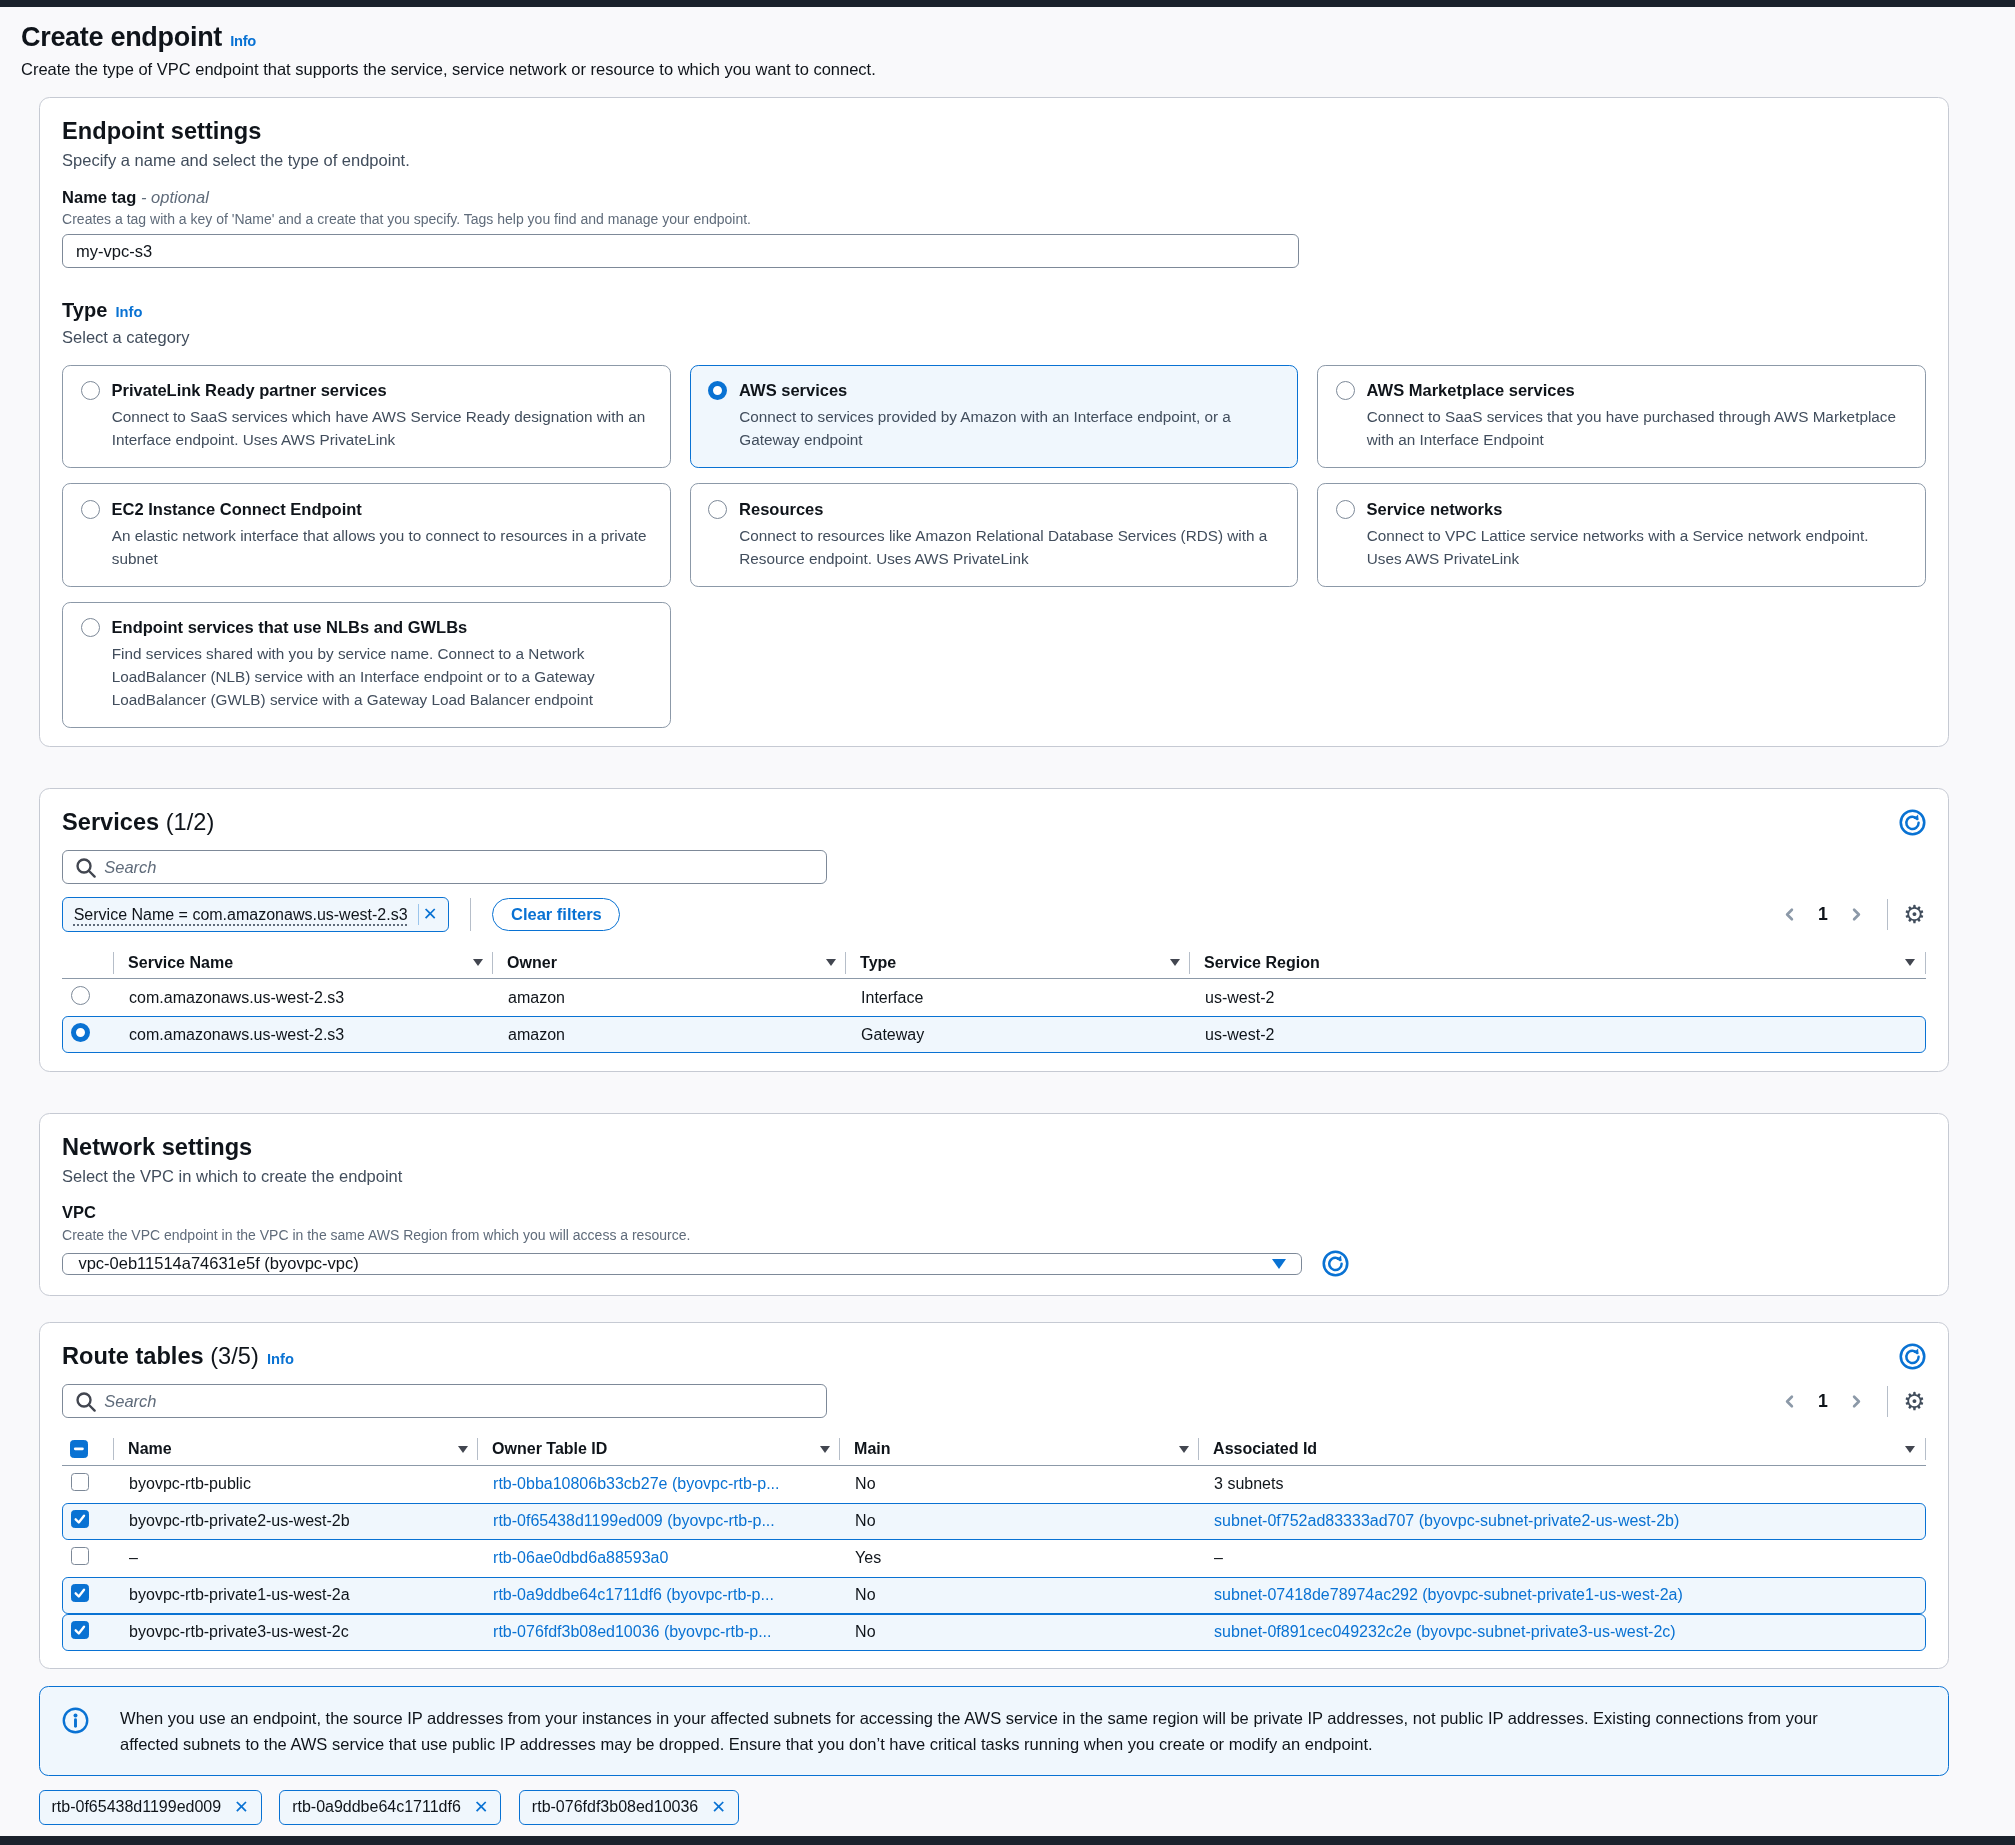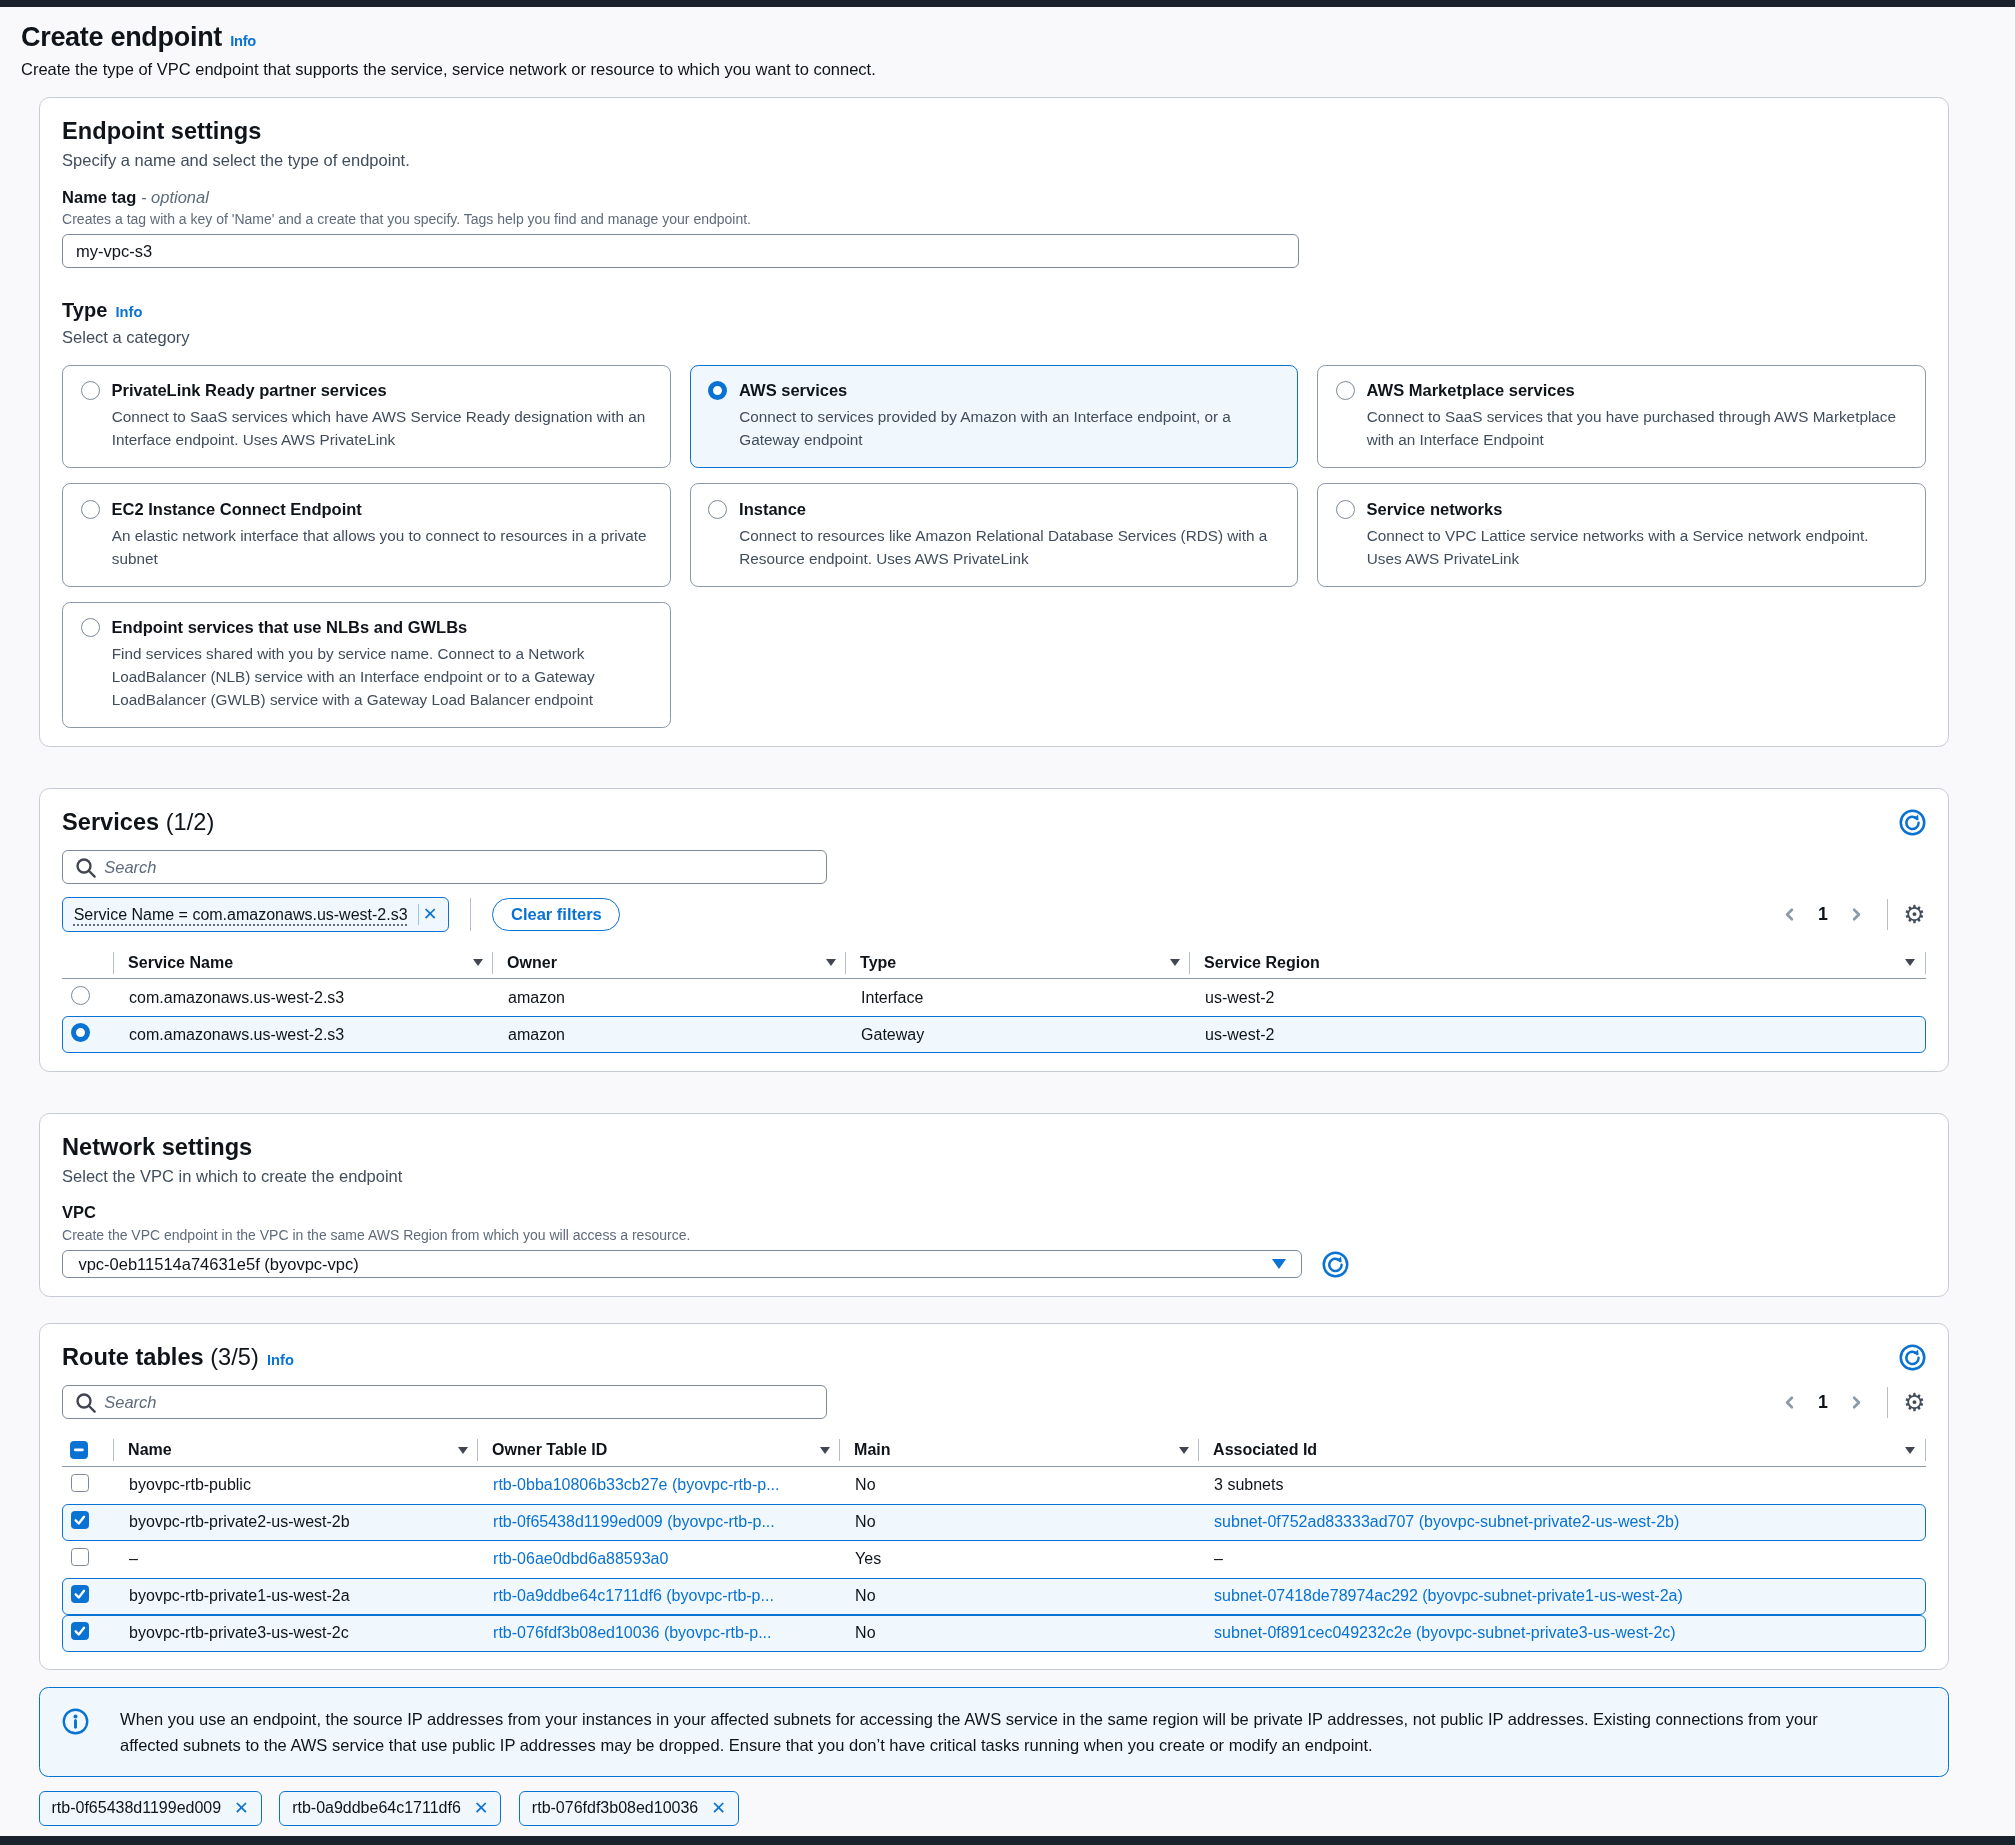--- a/index.html
+++ b/index.html
@@ -83,21 +83,21 @@
   .td.sel { padding-left:8.2px; }
   a.lnk { color:#0972d3; text-decoration:underline; text-underline-offset:4.1px; cursor:pointer; }
   .subnets-trigger { color:#0f141a; text-decoration:underline dotted 1.8px #424650; text-underline-offset:5.3px; cursor:pointer; }
 
   .cb { width:17.7px; height:17.7px; border:1.8px solid #7d8998; border-radius:3.5px; background:#fff;
         display:inline-flex; align-items:center; justify-content:center; cursor:pointer; }
   .cb.on, .cb.ind { background:#0972d3; border-color:#0972d3; }
   .cb.on svg, .cb.ind svg { display:block; }
 
   .select-row { display:flex; align-items:center; gap:20px; margin-top:7px; }
-  .select { width:1240px; height:28px; border:1.8px solid #7d8998; border-radius:5.9px; background:#fff;
+  .select { width:1240px; height:22px; border:1.8px solid #7d8998; border-radius:5.9px; background:#fff;
             display:flex; align-items:center; padding:0 15.3px; font-size:16.5px; cursor:pointer; }
   .select .sel-caret { margin-left:auto; width:0; height:0;
             border-left:7.7px solid transparent; border-right:7.7px solid transparent; border-top:10px solid #0972d3; }
 
   .alert { margin-left:17.7px; margin-top:16.5px; border:1.8px solid #0972d3; background:#f0f7fd; border-radius:9.4px;
            padding:17.7px 82px 17.7px 22.4px; display:flex; gap:31px; }
   .alert-text { font-size:16.5px; line-height:1.6; }
 
   .chips { margin-left:17.7px; margin-top:14px; display:flex; gap:17.7px; }
   .chip { display:flex; align-items:center; gap:9.4px; border:1.8px solid #0972d3; background:#f0f7fd;
@@ -184,21 +184,21 @@
       <div class="card">
         <div class="card-head">
             <span class="radio"></span>
           <span class="card-title">EC2 Instance Connect Endpoint</span>
           </div>
         <div class="card-desc">An elastic network interface that allows you to connect to resources in a private subnet</div>
       </div>
       <div class="card">
         <div class="card-head">
             <span class="radio"></span>
-          <span class="card-title">Instance</span>
+          <span class="card-title">Resources</span>
           </div>
         <div class="card-desc">Connect to resources like Amazon Relational Database Services (RDS) with a Resource endpoint. Uses AWS PrivateLink</div>
       </div>
       <div class="card">
         <div class="card-head">
             <span class="radio"></span>
           <span class="card-title">Service networks</span>
           </div>
         <div class="card-desc">Connect to VPC Lattice service networks with a Service network endpoint. Uses AWS PrivateLink</div>
       </div>

